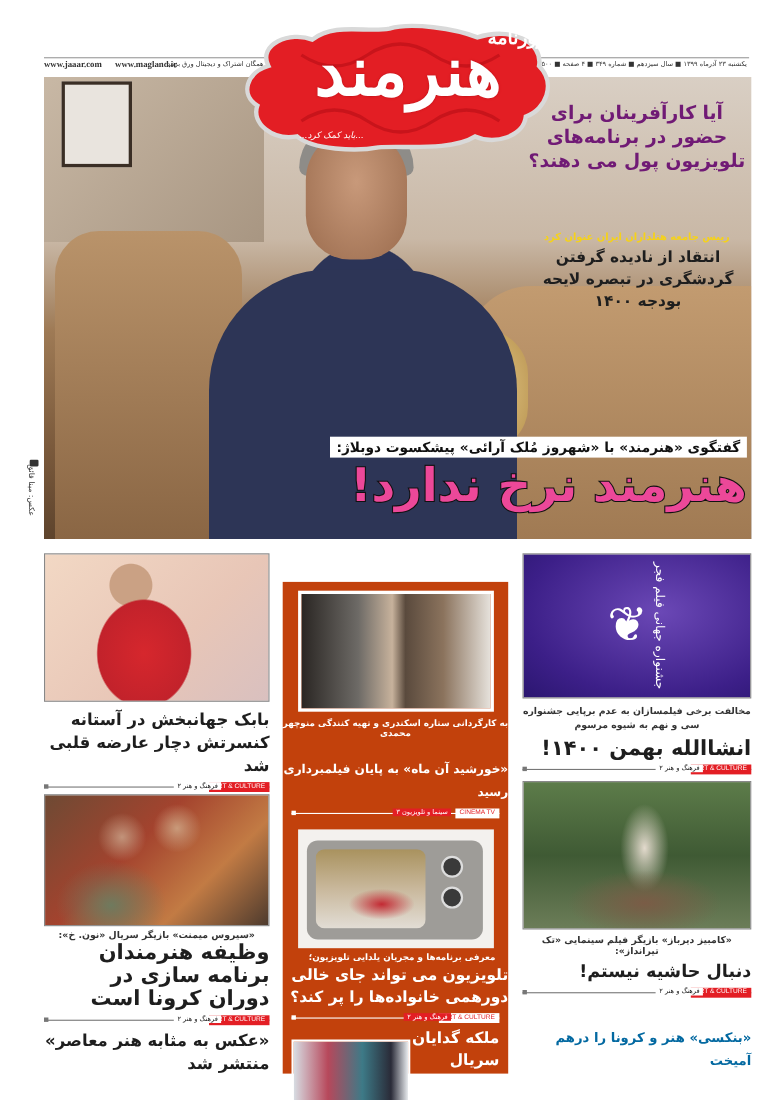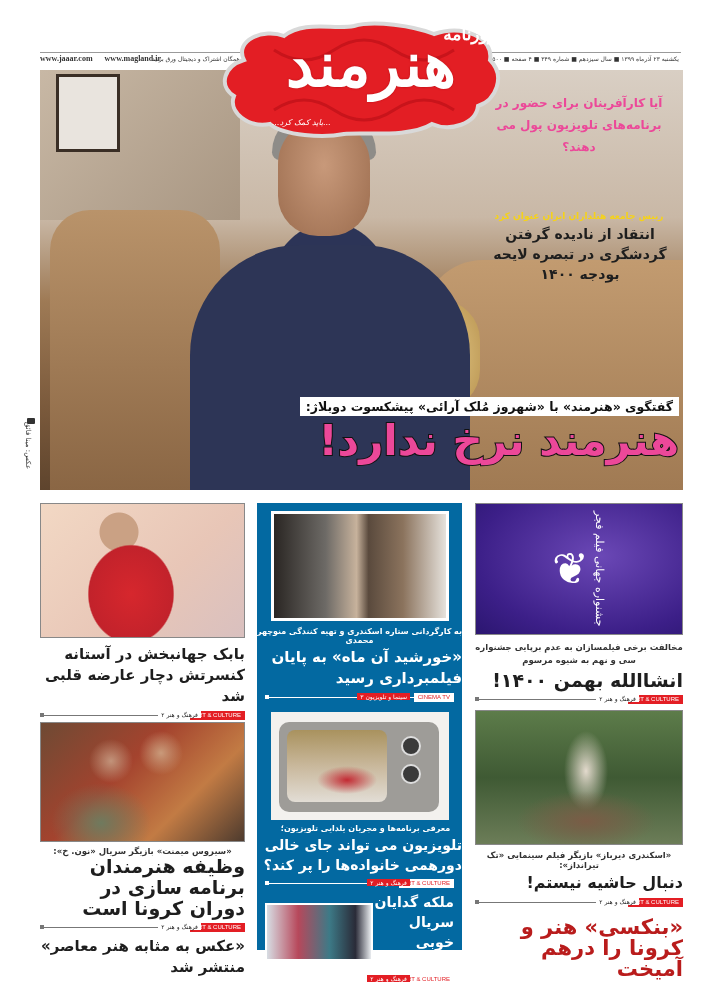--- a/index.html
+++ b/index.html
@@ -31,32 +31,32 @@
   .hero-pillow { position: absolute; left: 360px; top: 230px; width: 80px; height: 110px; border-radius: 40px; background: radial-gradient(ellipse,#e6cc8a,#b7914e); }
 
   
   .logo { position: absolute; left: 214px; top: 20px; width: 296px; height: 120px; }
   .logo svg { width: 100%; height: 100%; }
   .logo-word { position: absolute; left: 52px; top: 14px; width: 210px; text-align: center; font-family: "DejaVu Serif", serif; font-size: 62px; font-weight: bold; color: #fff; line-height: 1; text-shadow: 0 0 2px #b50f16; }
   .logo-ruz { position: absolute; right: 14px; top: 4px; font-family: "DejaVu Serif", serif; font-size: 17px; color: #fff; font-weight: bold; }
   .logo-slogan { position: absolute; left: 58px; top: 98px; font-size: 8px; color: #fff; font-style: italic; }
 
   
-  .h-q { position: absolute; right: 22px; top: 92px; width: 200px; text-align: center; font-size: 12px; font-weight: bold; line-height: 22px; color: #ec4899; }
+  .h-q { position: absolute; right: 22px; top: 92px; width: 200px; text-align: center; font-size: 17px; font-weight: bold; line-height: 22px; color: #701a75; }
   .h-kicker { position: absolute; right: 22px; top: 211px; width: 200px; text-align: center; font-size: 9px; font-weight: bold; color: #f5d21a; }
   .h-sub { position: absolute; right: 26px; top: 224px; width: 190px; text-align: center; font-size: 14px; font-weight: bold; line-height: 20px; color: #1e1e1e; }
   .h-interview { position: absolute; right: 22px; top: 397px; background: #fff; padding: 2px 6px; font-size: 12.5px; font-weight: bold; color: #111; }
   .h-main { position: absolute; right: 22px; top: 420px; font-size: 42px; font-weight: bold; color: #ec4899; line-height: 1; -webkit-text-stroke: 2px #111; paint-order: stroke fill; letter-spacing: -1px; }
   .photo-credit { position: absolute; left: 24px; top: 422px; writing-mode: vertical-rl; font-size: 7px; color: #333; }
   .camera-icon { position: absolute; left: 27px; top: 418px; width: 8px; height: 6px; background: #333; border-radius: 1px; }
 
   
   .col { position: absolute; top: 503px; }
   .col-left { left: 40px; width: 205px; }
-  .col-mid { left: 257px; width: 205px; top: 503px; height: 447px; background: #0369a1; }
+  .col-mid { left: 257px; width: 205px; top: 529px; height: 447px; background: #c2410c; }
   .col-right { left: 475px; width: 208px; }
 
   .photo { position: relative; overflow: hidden; border: 1px solid #888; }
   .headline { font-weight: bold; color: #1e1e1e; }
   .kicker { text-align: center; font-weight: bold; font-size: 8.5px; color: #333; }
   .tagbar { position: relative; height: 9px; margin-top: 4px; }
   .tagbar .line { position: absolute; left: 0; right: 0; top: 4px; height: 1px; background: #777; }
   .tagbar .dot { position: absolute; left: 0; top: 2px; width: 4px; height: 4px; background: #777; }
   .tagbar .badge { position: absolute; right: 0; top: 0; background: #e31e24; color: #fff; font-family: "Liberation Sans", sans-serif; font-size: 6px; padding: 1px 4px; height: 9px; line-height: 7px; direction: ltr; }
   .tagbar .sect { position: absolute; right: 44px; top: 0; background: #fff; font-size: 6px; padding: 0 3px; color: #222; }
@@ -145,21 +145,21 @@
       <div class="dot"></div>
     <span class="badge">ART &amp; CULTURE</span>
     <span class="sect">فرهنگ و هنر ۲</span>
   </div>
   <div class="headline" style="font-size:15px;line-height:21px;margin-top:4px;">«عکس به مثابه هنر معاصر» منتشر شد</div>
 </div>
 
 <div class="col col-mid mid">
   <div class="ph-khorshid"></div>
   <div class="kicker" style="margin-top:6px;font-size:8px;">به کارگردانی ستاره اسکندری و تهیه کنندگی منوچهر محمدی</div>
-  <div class="headline" style="font-size:15px;line-height:21px;margin-top:2px;">«خورشید آن ماه» به پایان فیلمبرداری رسید</div>
+  <div class="headline" style="font-size:11px;line-height:21px;margin-top:18px;">«خورشید آن ماه» به پایان فیلمبرداری رسید</div>
   <div class="tagbar" style="margin:4px 8px 0;">
     <div class="line"></div>
       <div class="dot"></div>
     <span class="badge">CINEMA TV</span>
     <span class="sect">سینما و تلویزیون ۳</span>
   </div>
   <div class="ph-tv">
     <div class="tv"></div>
     <div class="screen"></div>
     <div class="knob" style="top:24px;"></div>
@@ -192,22 +192,22 @@
   </div>
   <div class="kicker" style="margin-top:6px;line-height:13px;">مخالفت برخی فیلمسازان به عدم برپایی جشنواره سی و نهم به شیوه مرسوم</div>
   <div class="headline" style="font-size:19px;line-height:22px;margin-top:2px;">انشاالله بهمن ۱۴۰۰!</div>
   <div class="tagbar">
     <div class="line"></div>
       <div class="dot"></div>
     <span class="badge">ART &amp; CULTURE</span>
     <span class="sect">فرهنگ و هنر ۲</span>
   </div>
   <div class="photo ph-boat" style="margin-top:6px;"></div>
-  <div class="kicker" style="margin-top:5px;">«اسکندری دیرباز» بازیگر فیلم سینمایی «تک تیرانداز»:</div>
+  <div class="kicker" style="margin-top:5px;">«کامبیز دیرباز» بازیگر فیلم سینمایی «تک تیرانداز»:</div>
   <div class="headline" style="font-size:16px;line-height:22px;margin-top:2px;">دنبال حاشیه نیستم!</div>
   <div class="tagbar">
     <div class="line"></div>
       <div class="dot"></div>
     <span class="badge">ART &amp; CULTURE</span>
     <span class="sect">فرهنگ و هنر ۲</span>
   </div>
-  <div class="headline" style="font-size:21px;line-height:21px;margin-top:10px;color:#b91c1c;">«بنکسی» هنر و کرونا را درهم آمیخت</div>
+  <div class="headline" style="font-size:12px;line-height:21px;margin-top:26px;color:#0369a1;">«بنکسی» هنر و کرونا را درهم آمیخت</div>
 </div>
 
 </body></html>

